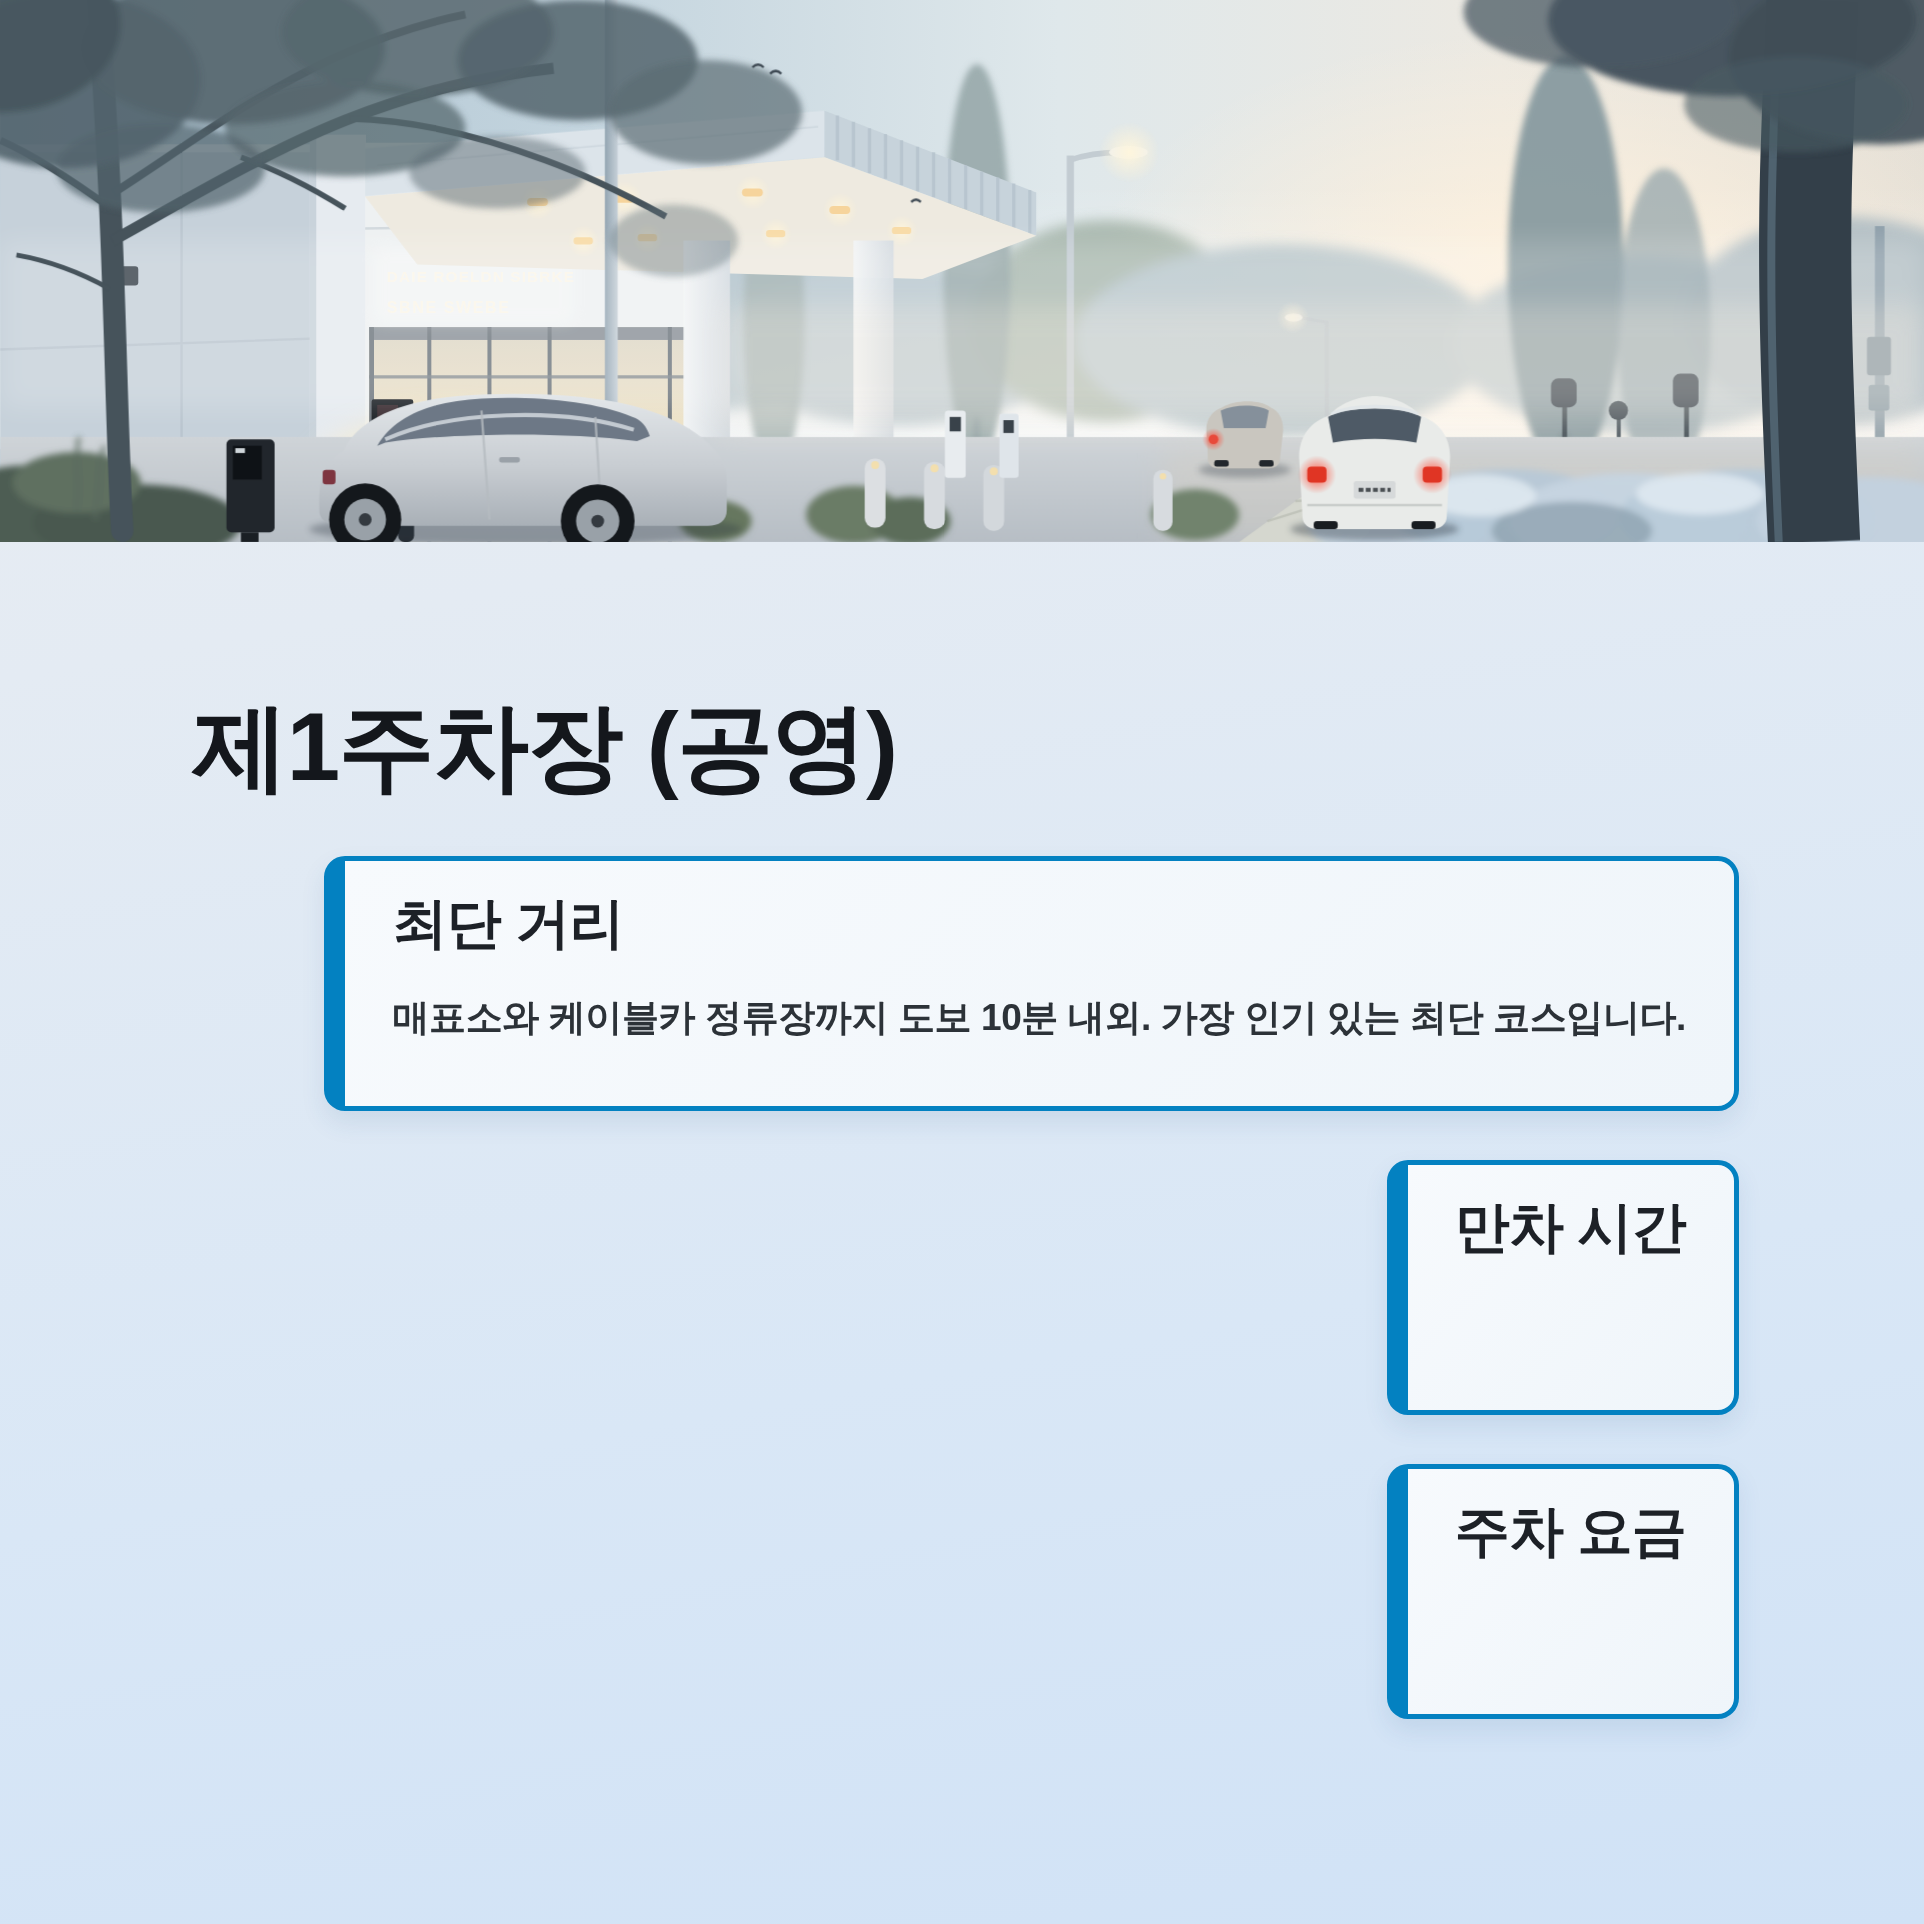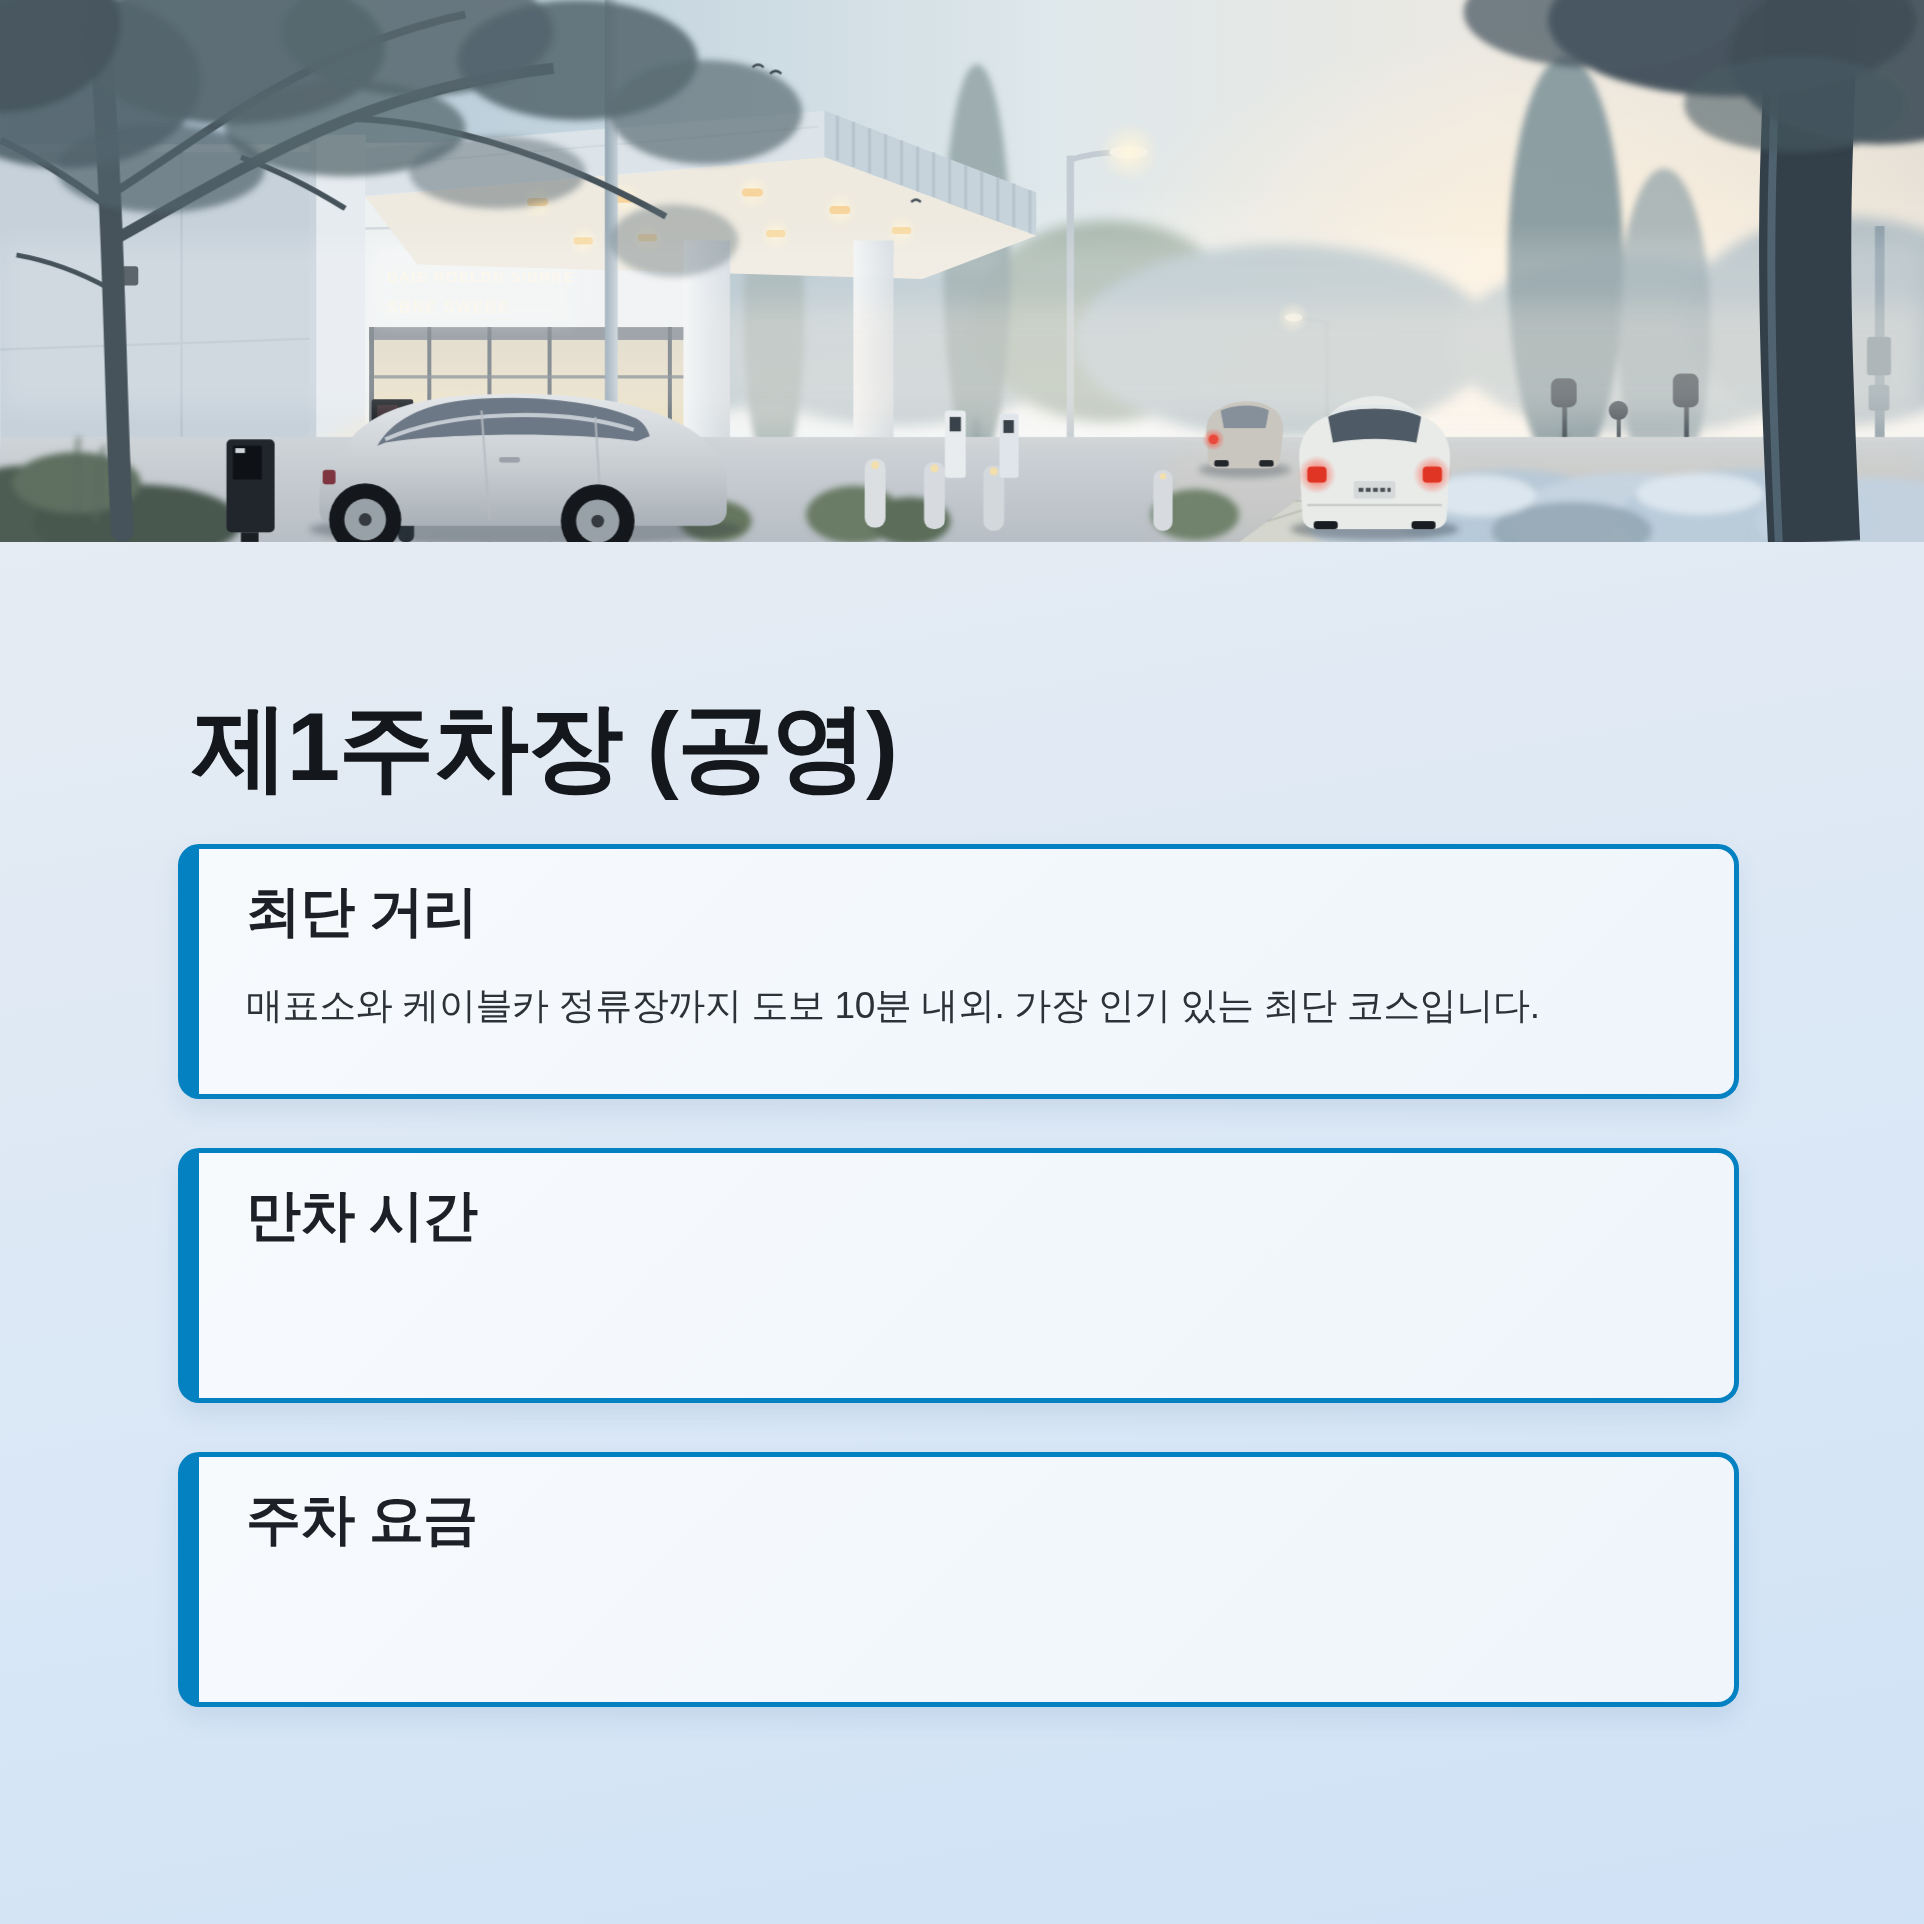--- a/index.html
+++ b/index.html
@@ -10,31 +10,31 @@
     -webkit-font-smoothing:antialiased;
   }
   .hero{width:1925px;height:542px;display:block;position:relative;}
   .hero svg{display:block;}
   .content{padding:0 186px 8px 178px;}
   .page-title{
     margin:147px 0 0 14.4px;
     font-size:96px;line-height:1.2;font-weight:800;
     color:#14171c;letter-spacing:-1.6px;
   }
-  .cards{margin-top:40px;display:flex;flex-direction:column;gap:49px;}
+  .cards{margin-top:52px;display:flex;flex-direction:column;gap:49px;align-items:flex-end;}
   .card{
     box-sizing:border-box;min-height:255px;
     background:linear-gradient(135deg,#f7fafd 0%,#eff5fa 100%);
     border:5.6px solid #0381c1;border-left-width:21.7px;
     border-radius:21px;
     padding:27px 48px 40px 47px;
     box-shadow:0 11.2px 24px rgba(40,90,140,.10);
   }
   .card h2{margin:0 0 32px 0;font-size:55px;font-weight:700;color:#1d2127;line-height:1.3;letter-spacing:-0.8px;}
-  .card p{margin:0;font-size:37px;font-weight:400;color:#2c3238;line-height:1.4;letter-spacing:-0.4px;}
+  .card p{margin:0;font-size:37px;font-weight:700;color:#2c3238;line-height:1.4;letter-spacing:-0.4px;}
   .sign-text{font-family:"Liberation Sans","DejaVu Sans",sans-serif;font-weight:bold;fill:#fbf7ea;opacity:.95;}
 </style>
 </head>
 <body>
 
 <div class="hero">
 <svg width="1925" height="542" viewBox="0 0 2400 676" xmlns="http://www.w3.org/2000/svg">
   <defs>
     <linearGradient id="sky" x1="0" y1="0" x2="1" y2="0">
       <stop offset="0" stop-color="#a9bfce"></stop>

